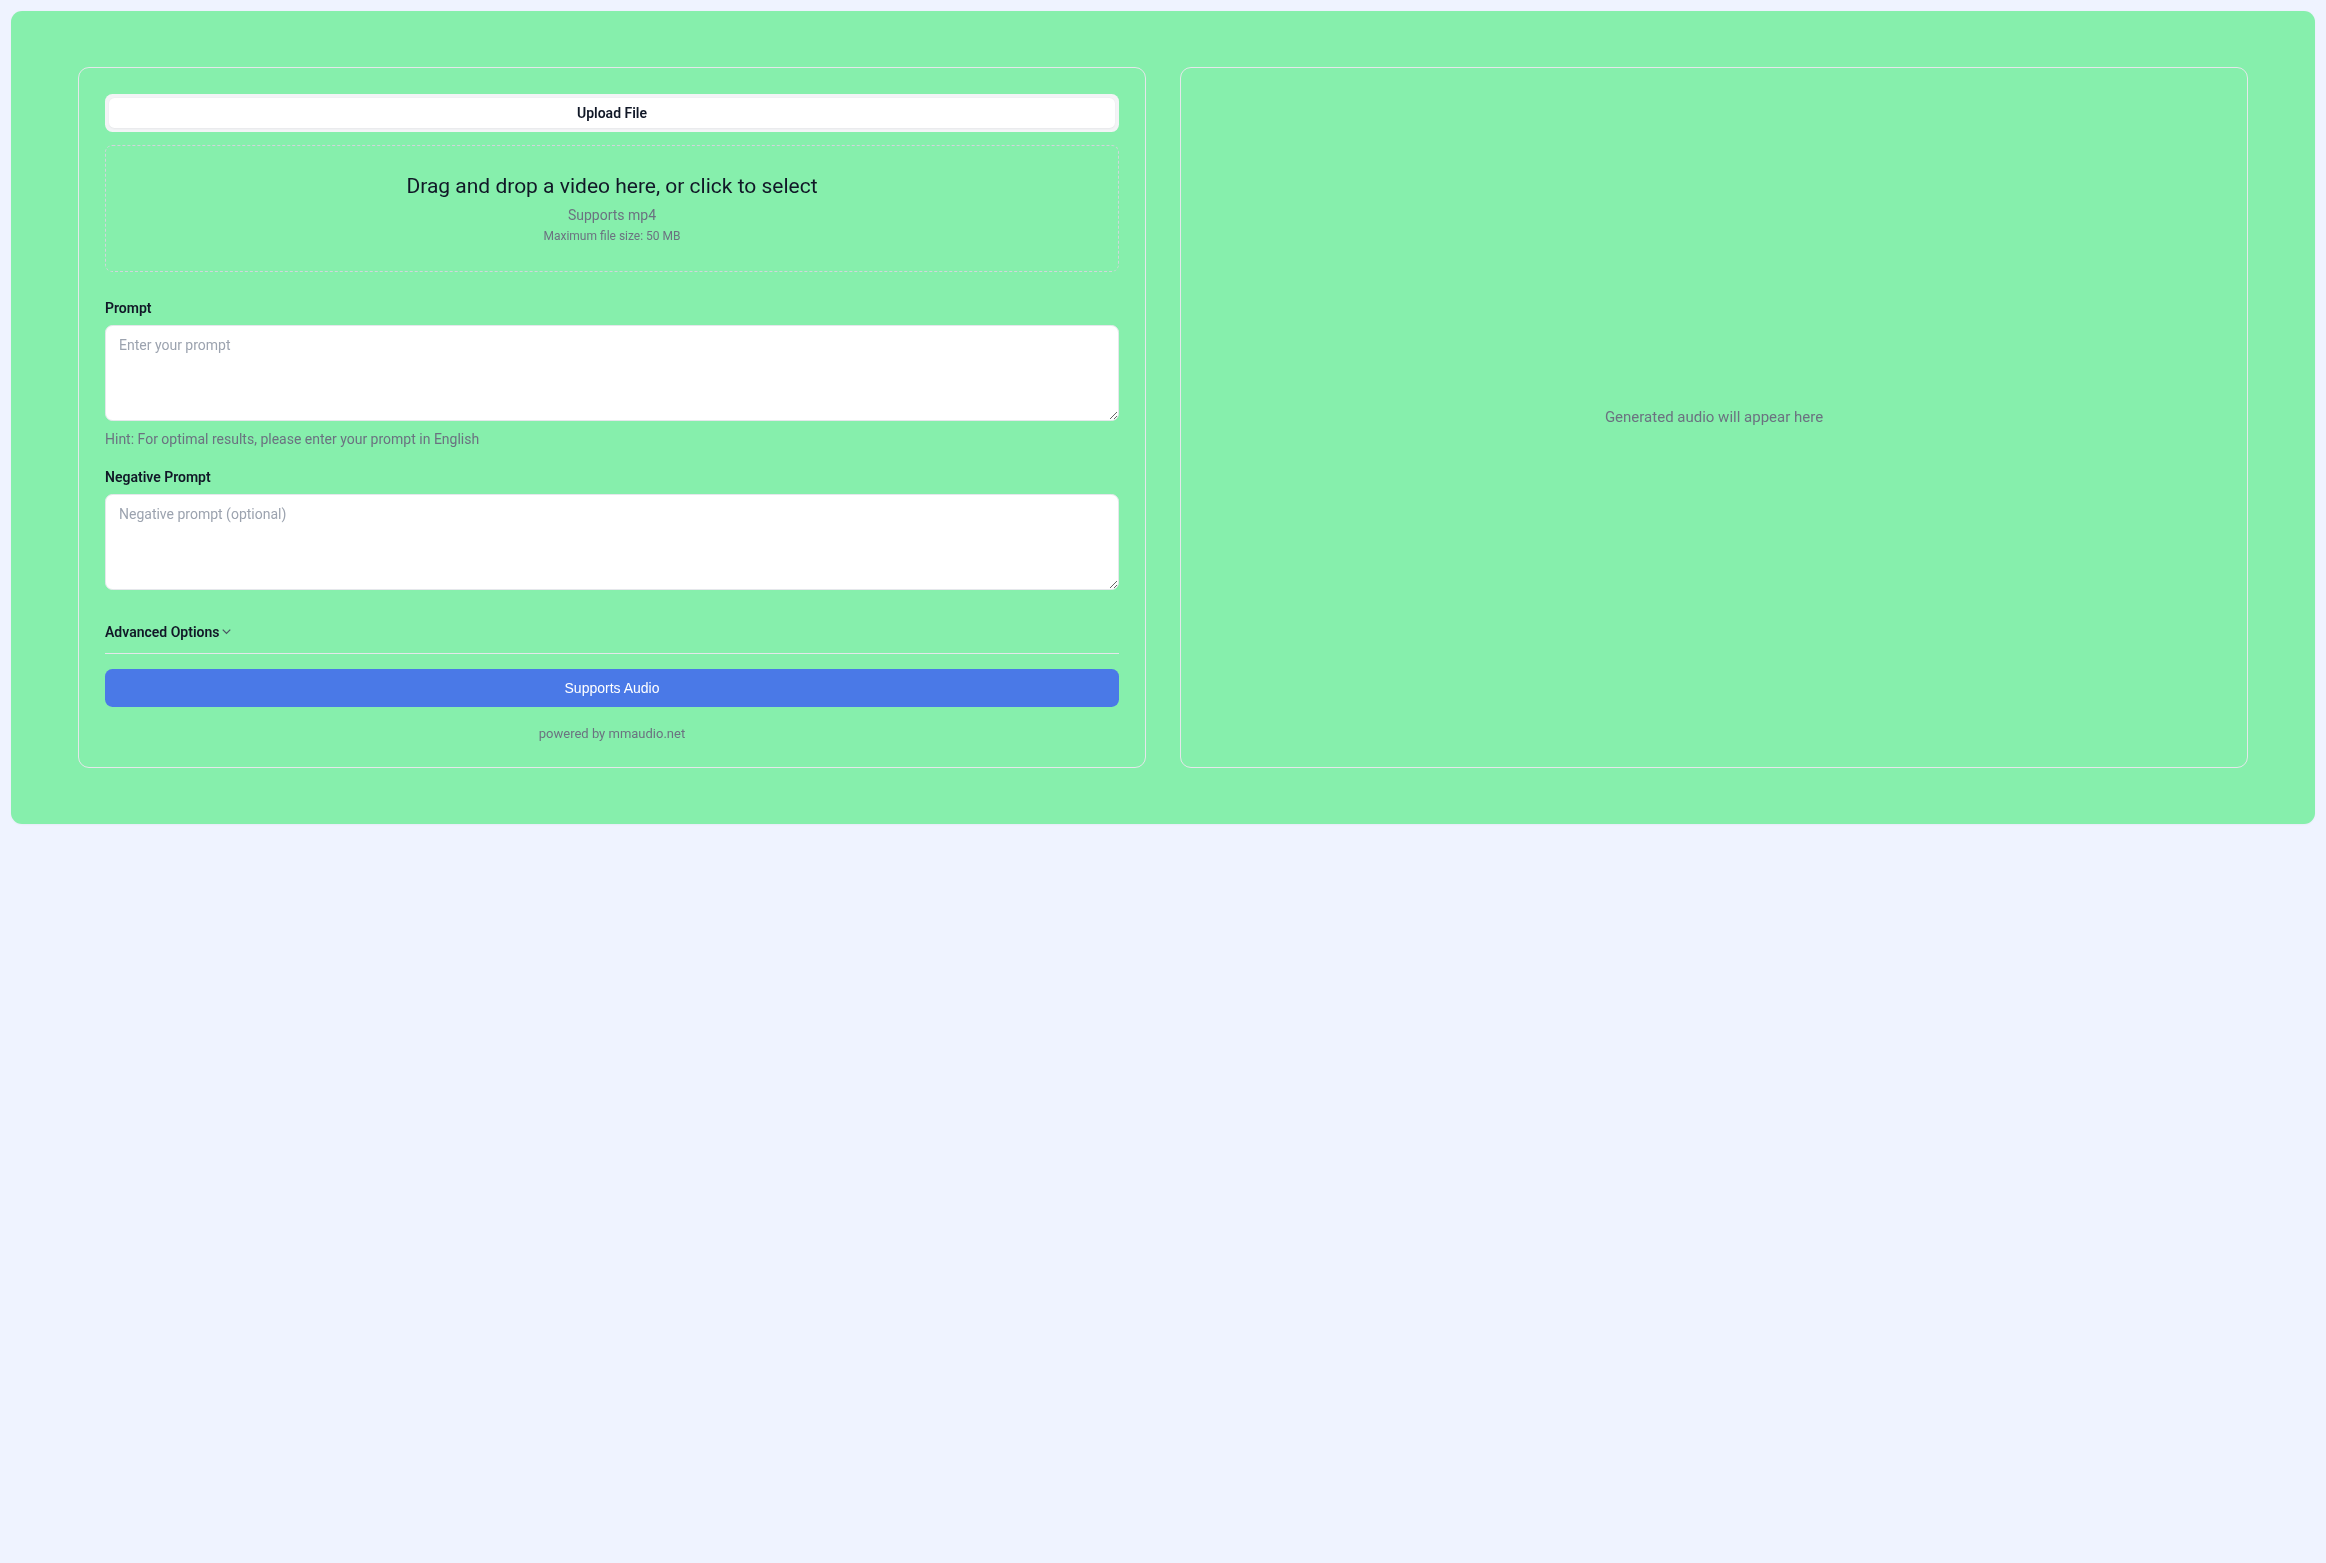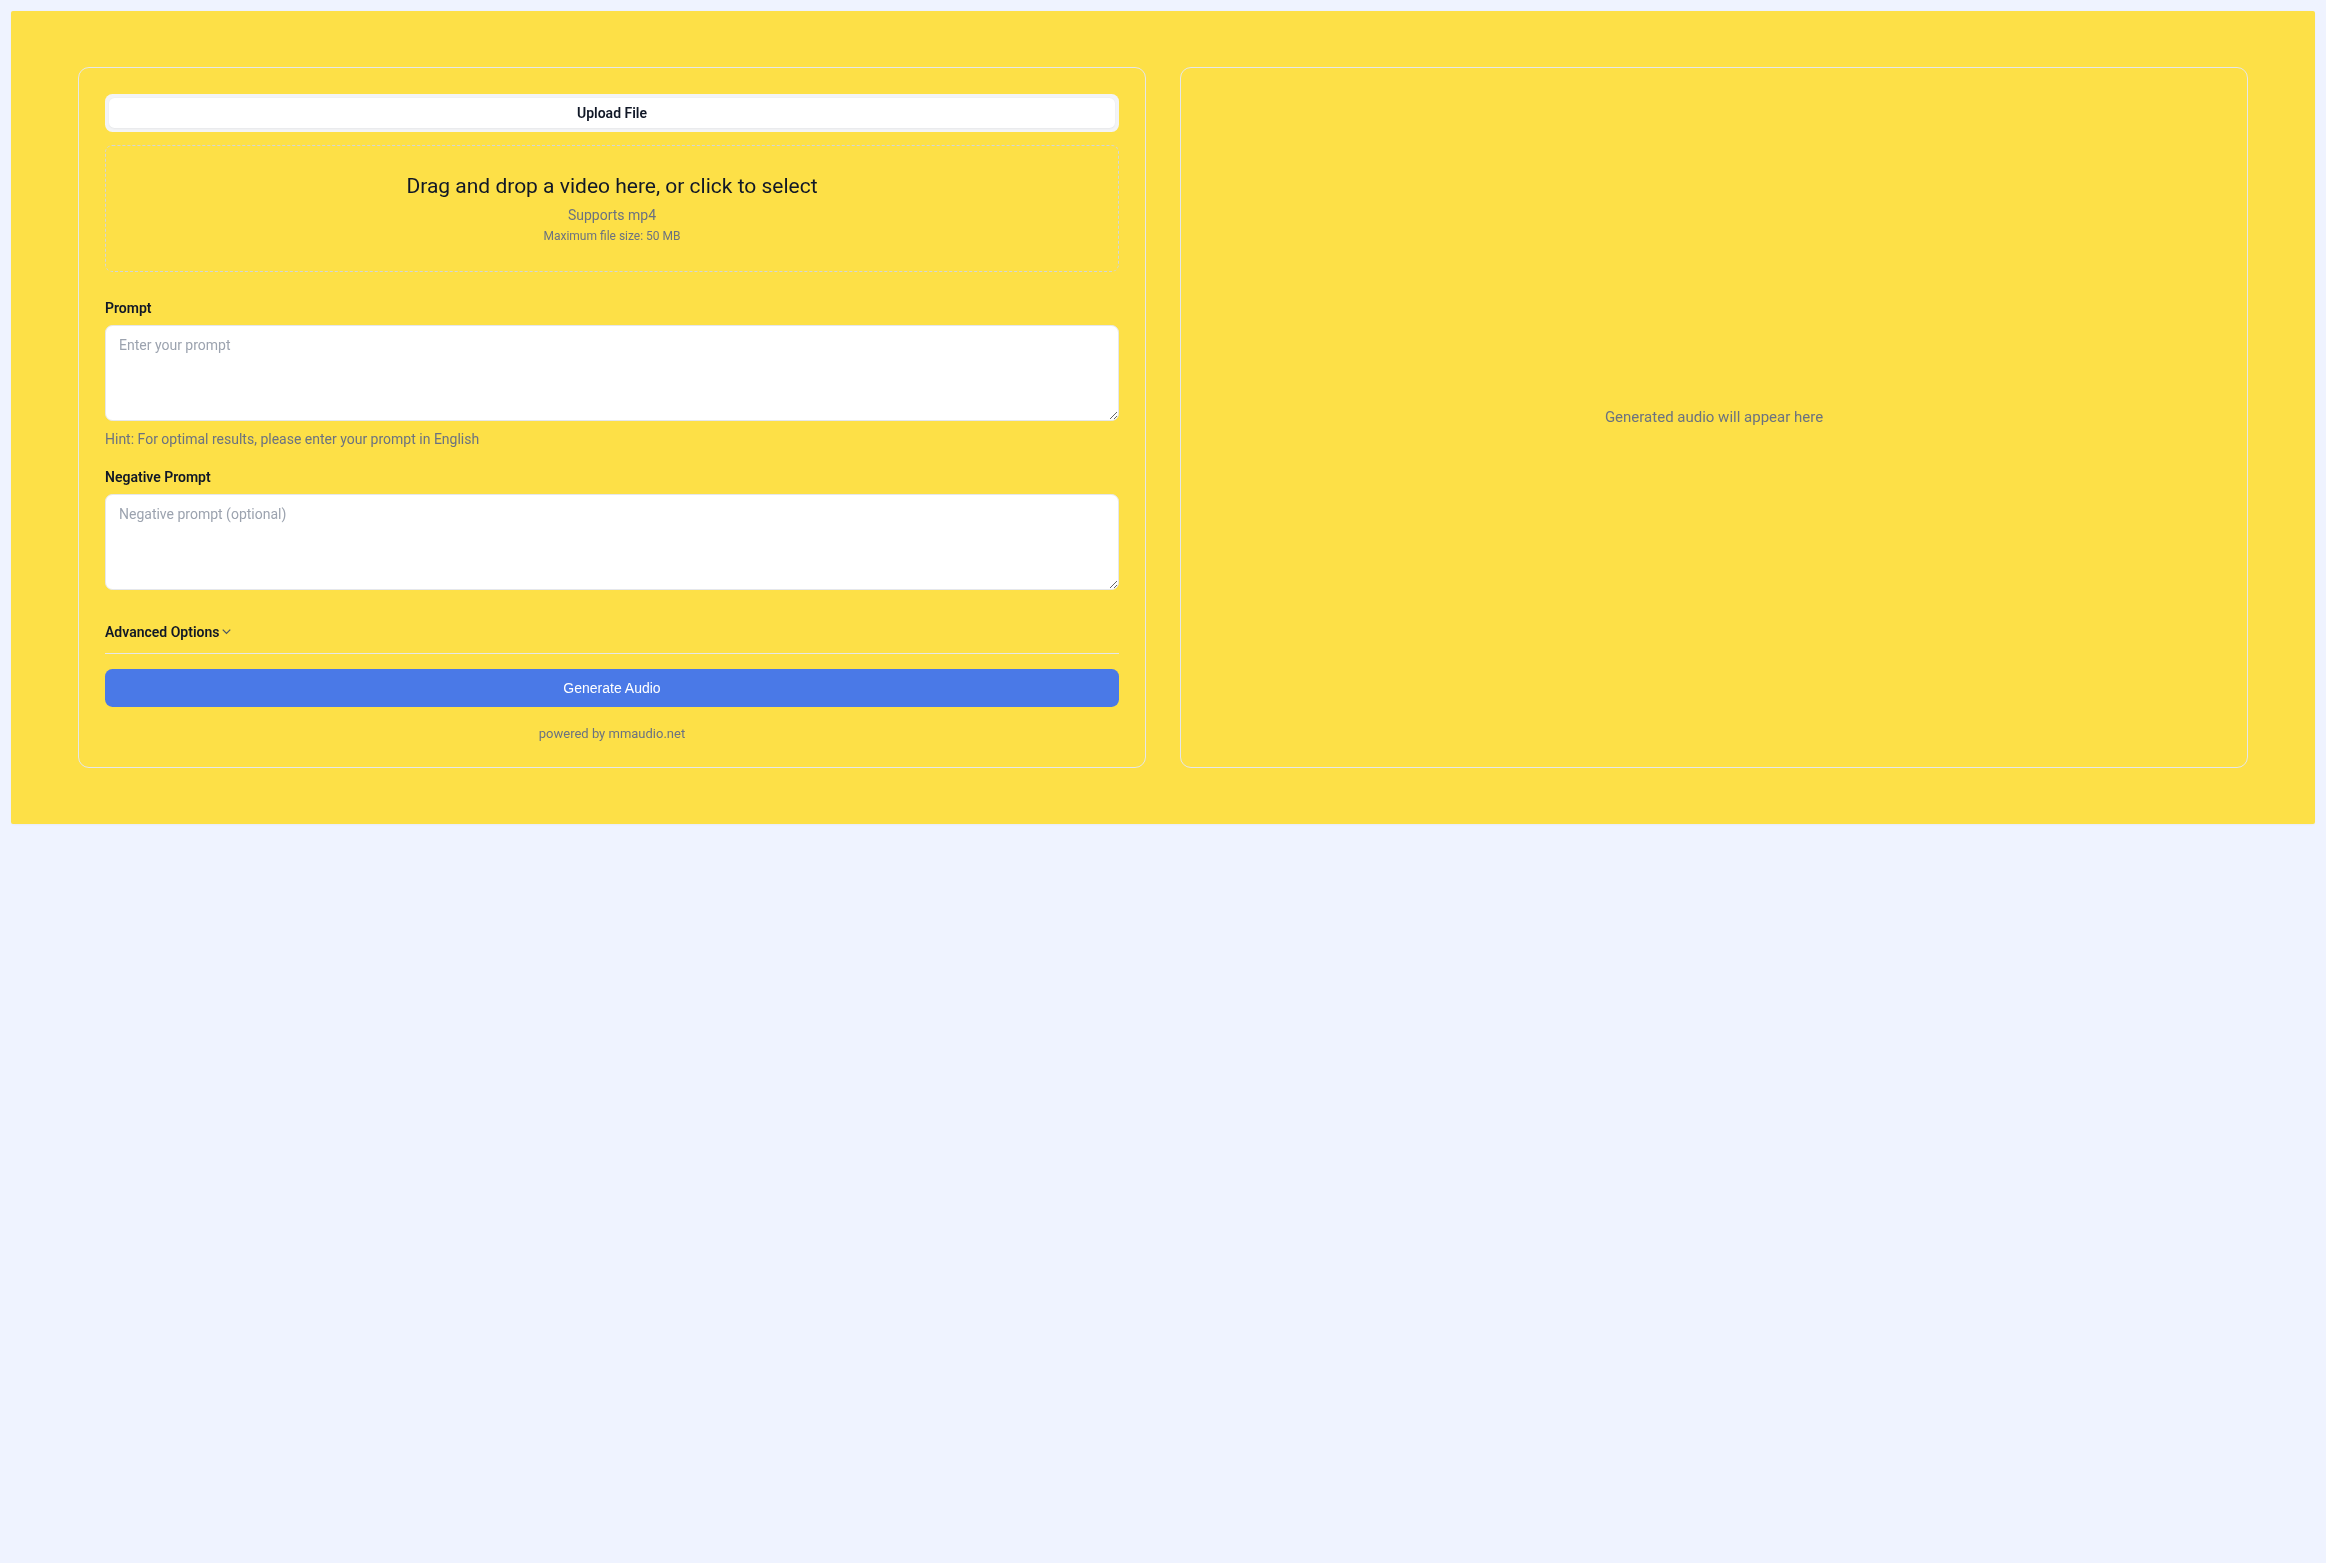--- a/index.html
+++ b/index.html
@@ -5,22 +5,22 @@
 * { box-sizing: border-box; margin: 0; padding: 0; }
 
 body {
   background: #eff3ff;
   font-family: -apple-system, BlinkMacSystemFont, "Segoe UI", Roboto, Helvetica, Arial, sans-serif;
   padding: 11px;
   color: #111827;
 }
 
 .main-card {
-  background: #fde047;
-  border-radius: 2px;
+  background: #86efac;
+  border-radius: 11px;
   padding: 56px 67px;
   box-shadow: 0 0.9px 1.9px rgba(0,0,0,0.03);
   display: flex;
   gap: 34px;
 }
 
 .panel {
   border: 0.9px solid #e5e7eb;
   border-radius: 11px;
   padding: 26px;
@@ -200,21 +200,21 @@
       <textarea placeholder="Negative prompt (optional)" style=""></textarea>
     </div>
 
     <div class="advanced-row">
       <span class="advanced-label">Advanced Options</span>
       <svg class="chevron" viewBox="0 0 24 24">
         <polyline points="6 9 12 15 18 9"></polyline>
       </svg>
     </div>
 
-    <button class="generate-btn">Generate Audio</button>
+    <button class="generate-btn">Supports Audio</button>
 
     <div class="powered">powered by mmaudio.net</div>
 
   </div>
 
   <div class="panel right-panel">
     <div class="output-placeholder">Generated audio will appear here</div>
   </div>
 
 </div>

